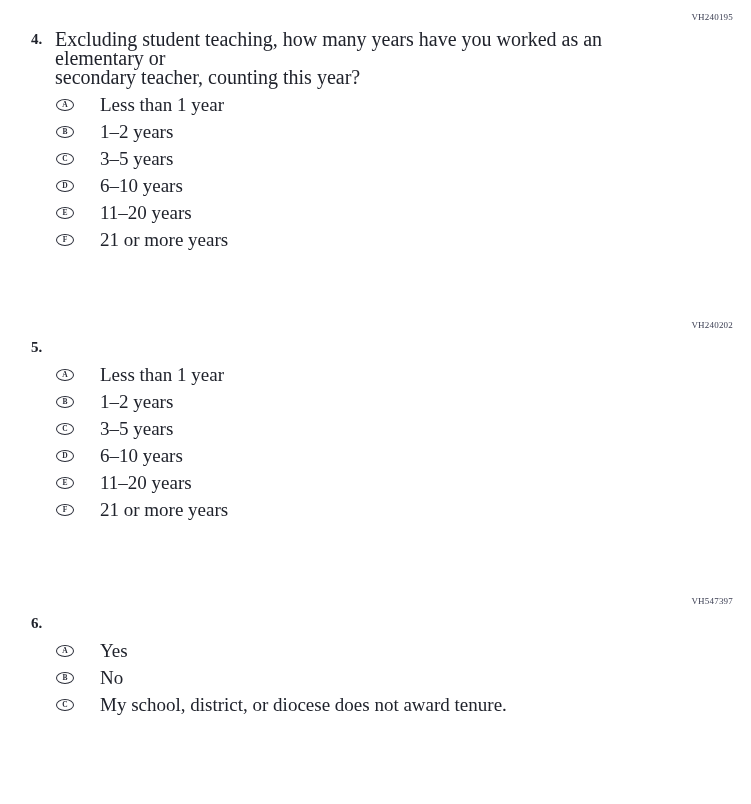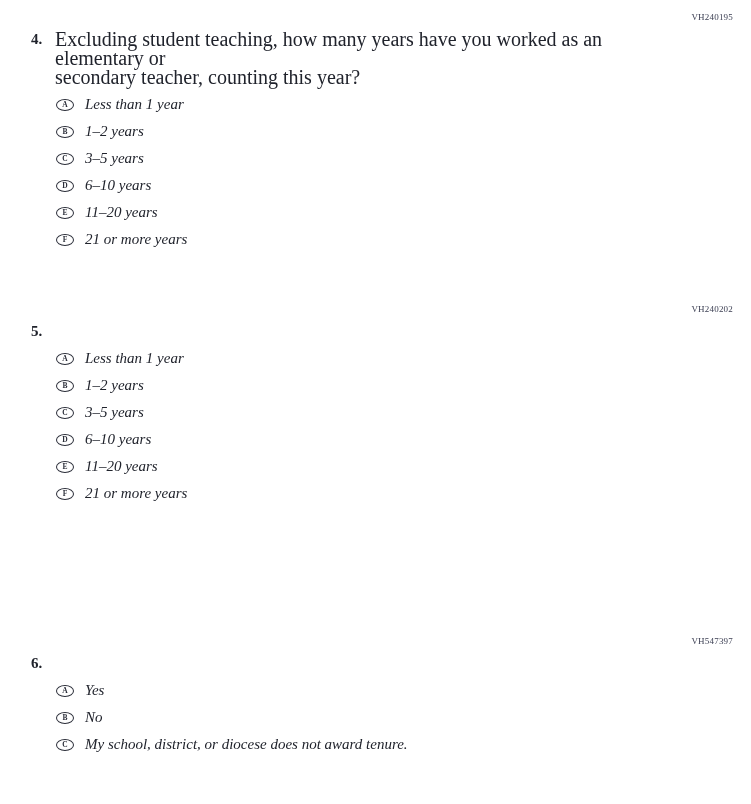--- a/index.html
+++ b/index.html
@@ -17,22 +17,22 @@
     height: 804px;
     background: #ffffff;
     padding-left: 36px;
   }
   .qblock {
     position: absolute;
     left: 0;
     right: 0;
   }
   .qblock-1 { top: 12px; }
-  .qblock-2 { top: 304px; }
-  .qblock-3 { top: 636px; }
+  .qblock-2 { top: 320px; }
+  .qblock-3 { top: 596px; }
   .qcode {
     height: 12px;
     text-align: right;
     padding-right: 17px;
     font-size: 9px;
     letter-spacing: 0.2px;
     color: #3d4054;
   }
   .qrow {
     display: flex;
@@ -73,24 +73,23 @@
     justify-content: center;
   }
   .blet {
     font-size: 7.5px;
     line-height: 1;
     font-weight: bold;
     color: #2a2d38;
     transform: translateY(-0.5px);
   }
   .olabel {
-    margin-left: 11px;
-    font-size: 15px;
+    margin-left: 26px;
+    font-size: 19px;
     line-height: 19px;
-    font-style: italic;
   }
 </style>
 </head>
 <body>
 
 <div class="page">
 
   <section class="qblock qblock-1">
     <div class="qcode">VH240195</div>
     <div class="qrow">

